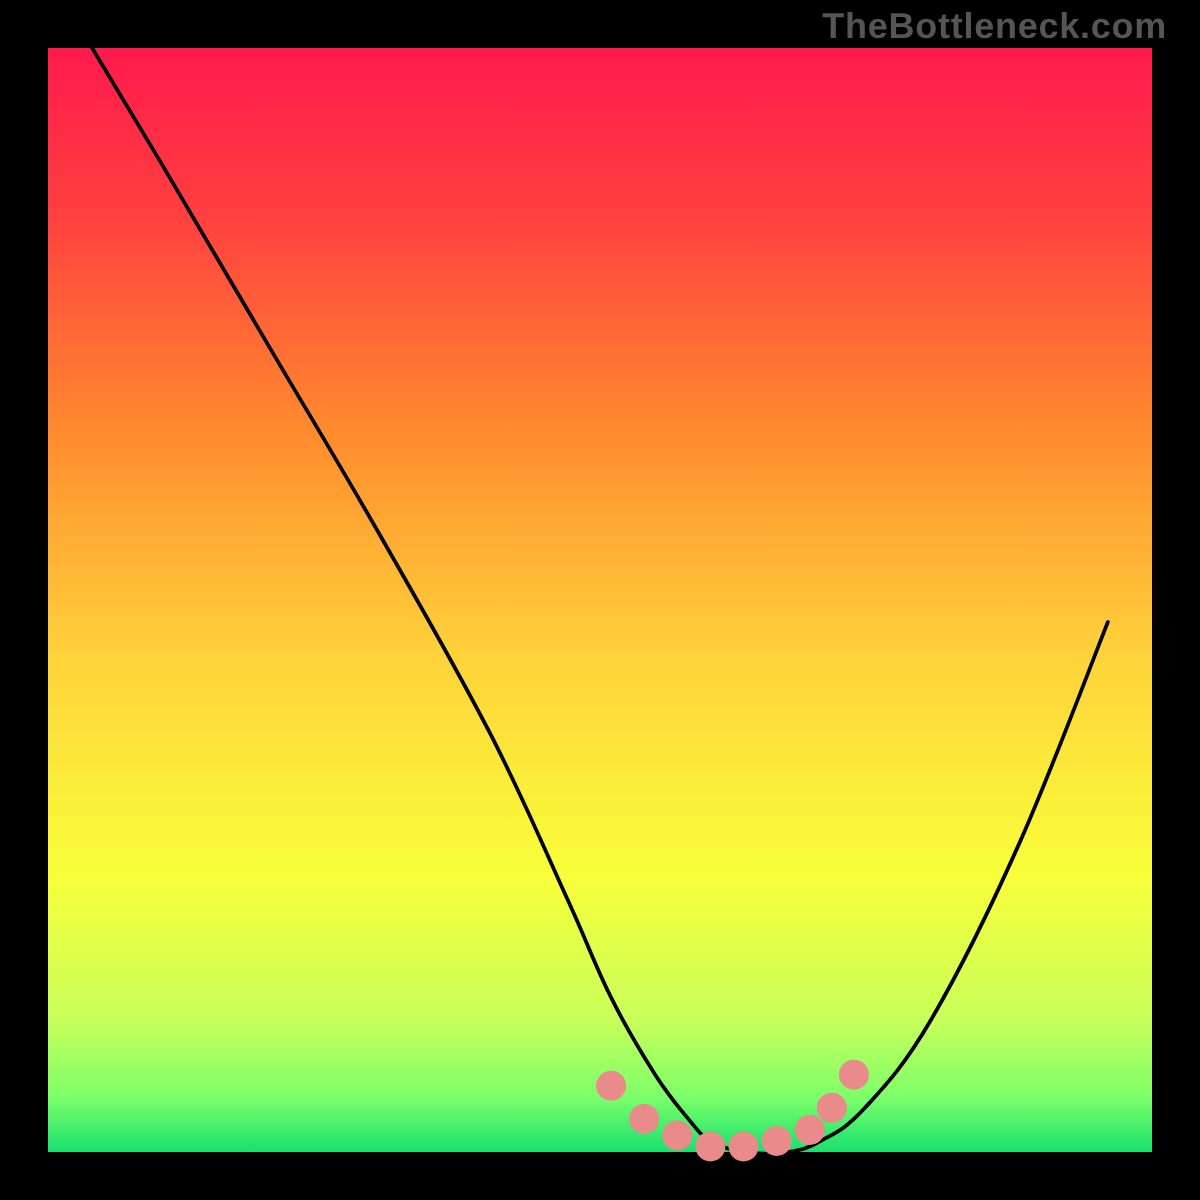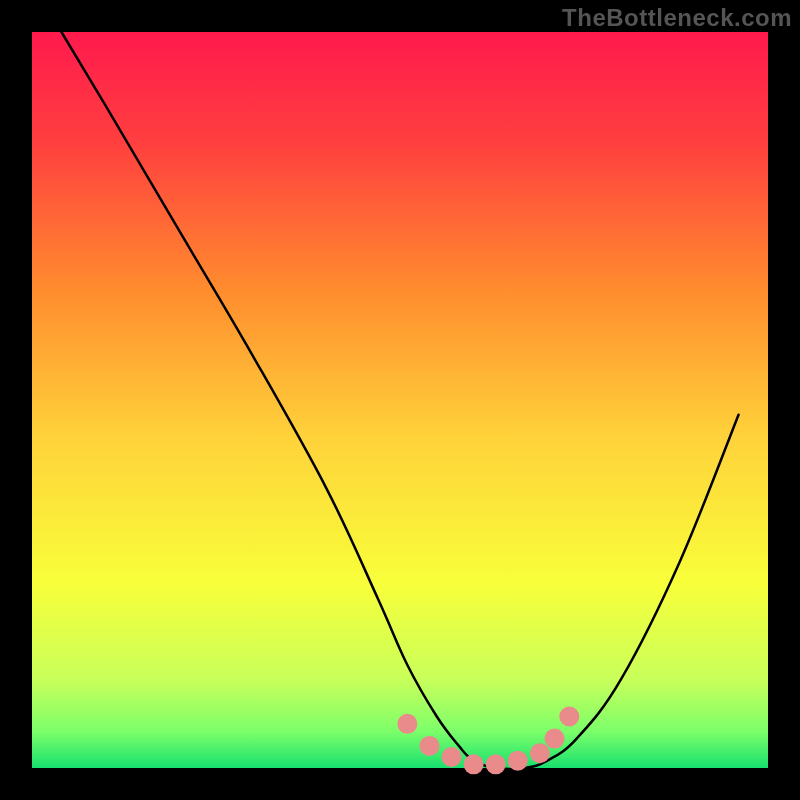--- a/index.html
+++ b/index.html
@@ -11,21 +11,21 @@
     font-family: Arial, Helvetica, sans-serif;
   }
   .wrap {
     position: relative;
     width: 800px;
     height: 800px;
   }
   .watermark {
     position: absolute;
     top: 4px;
-    right: 8px;
+    right: 22px;
     color: #555;
     font-size: 24px;
     font-weight: bold;
     letter-spacing: 0.5px;
   }
   svg {
     position: absolute;
     top: 0;
     left: 0;
   }

